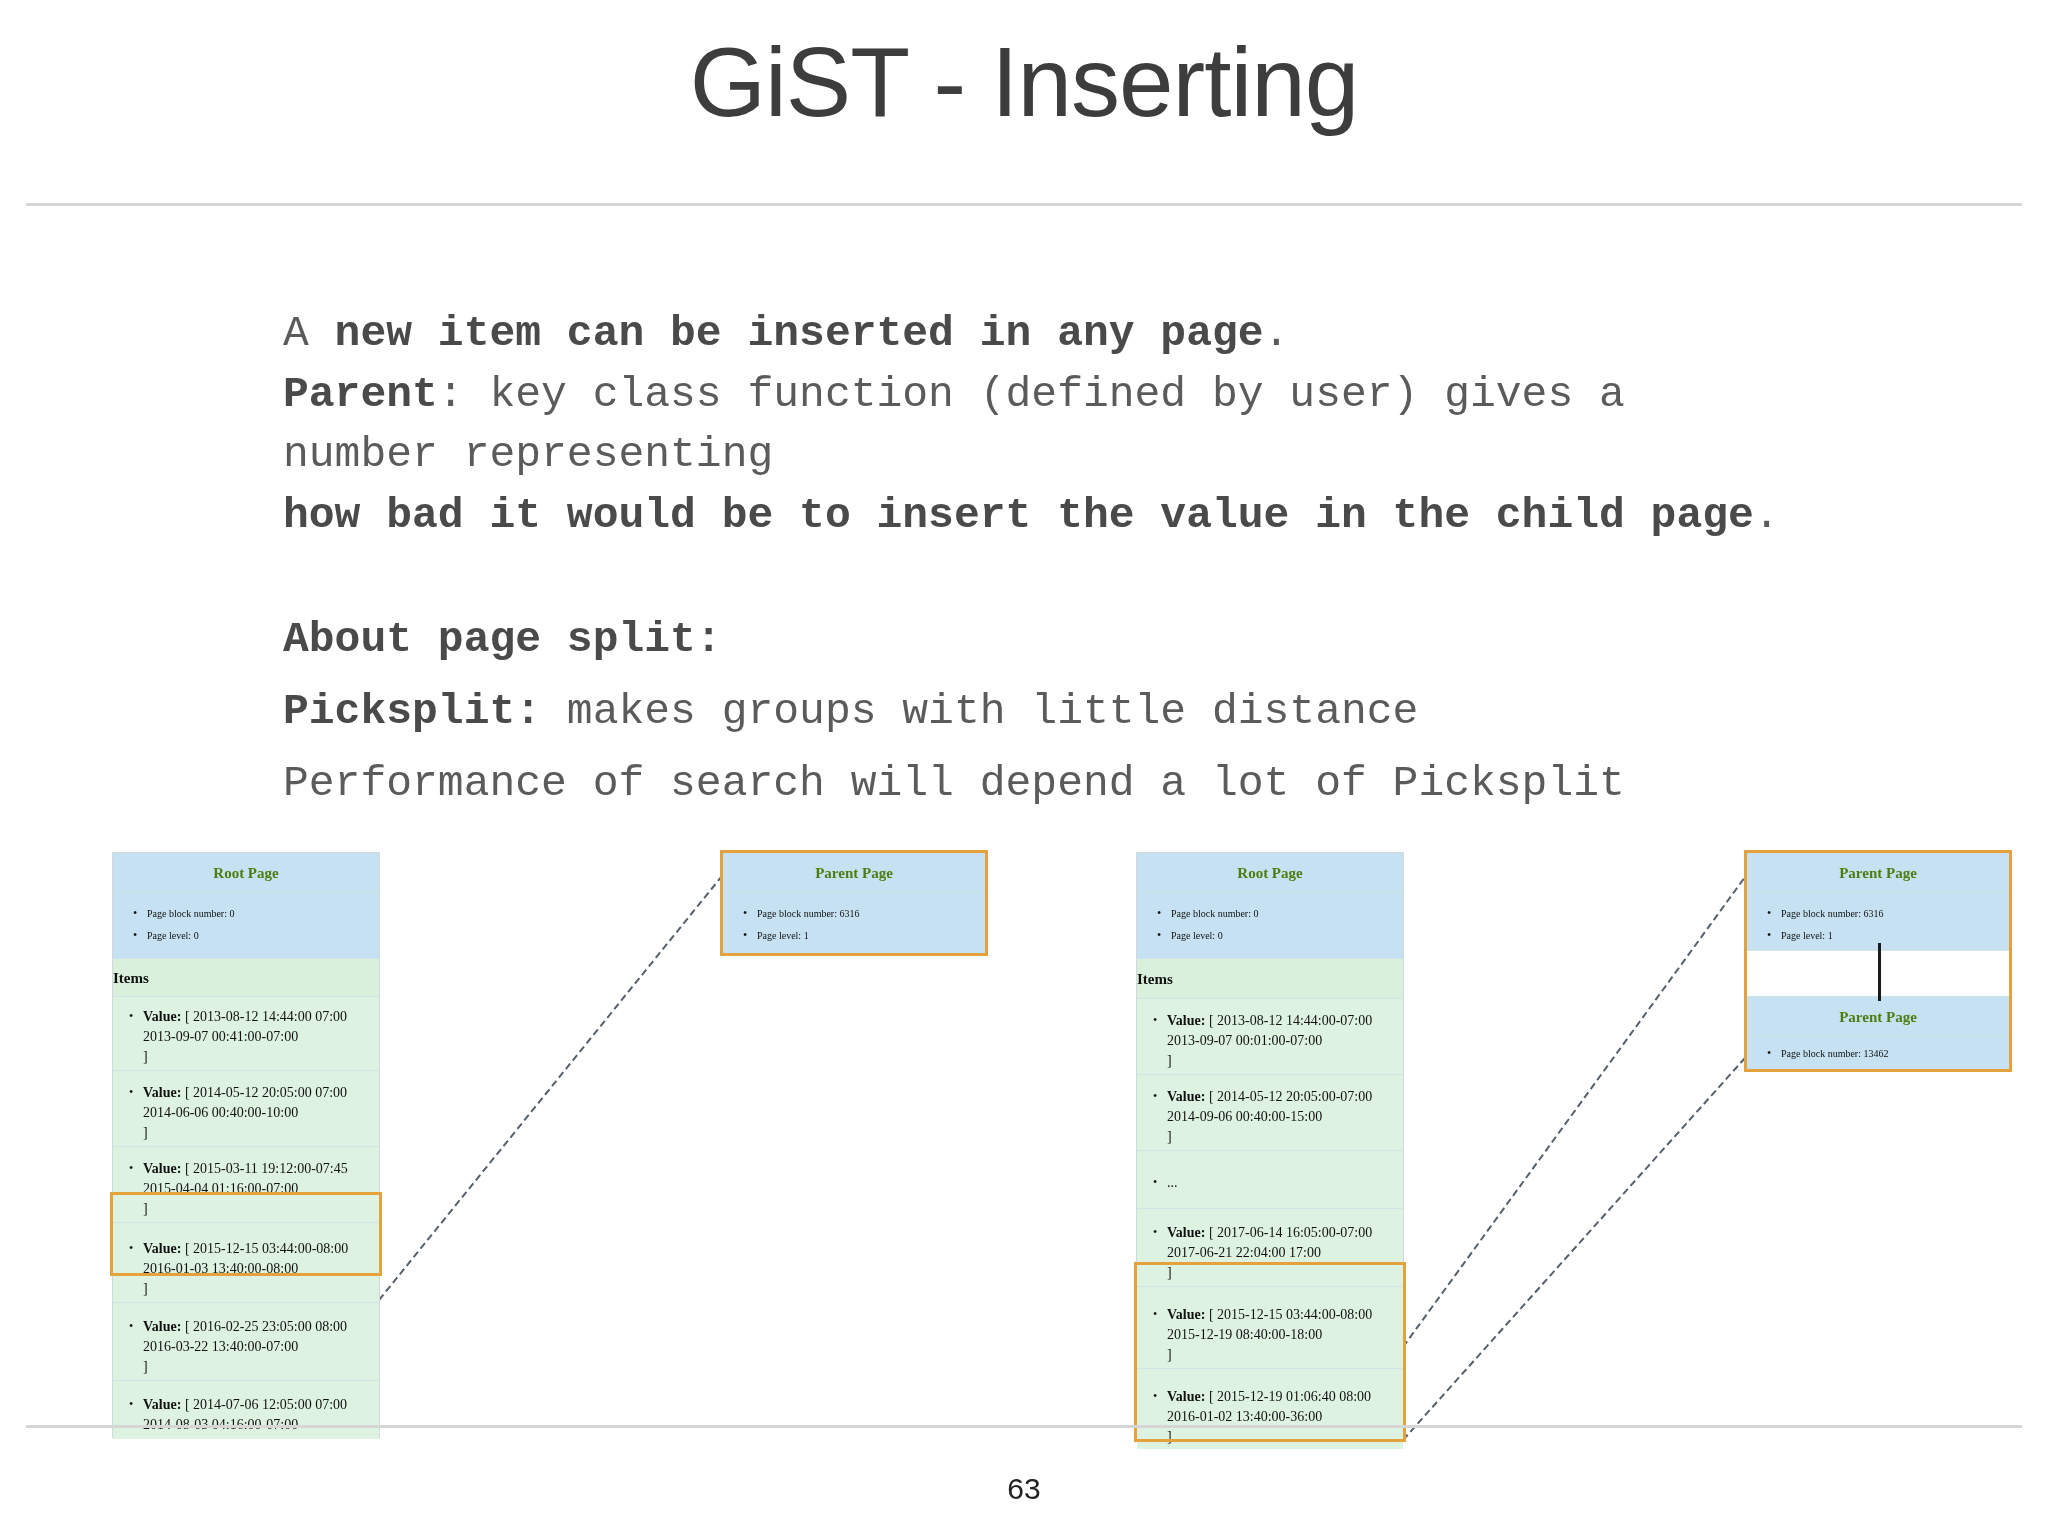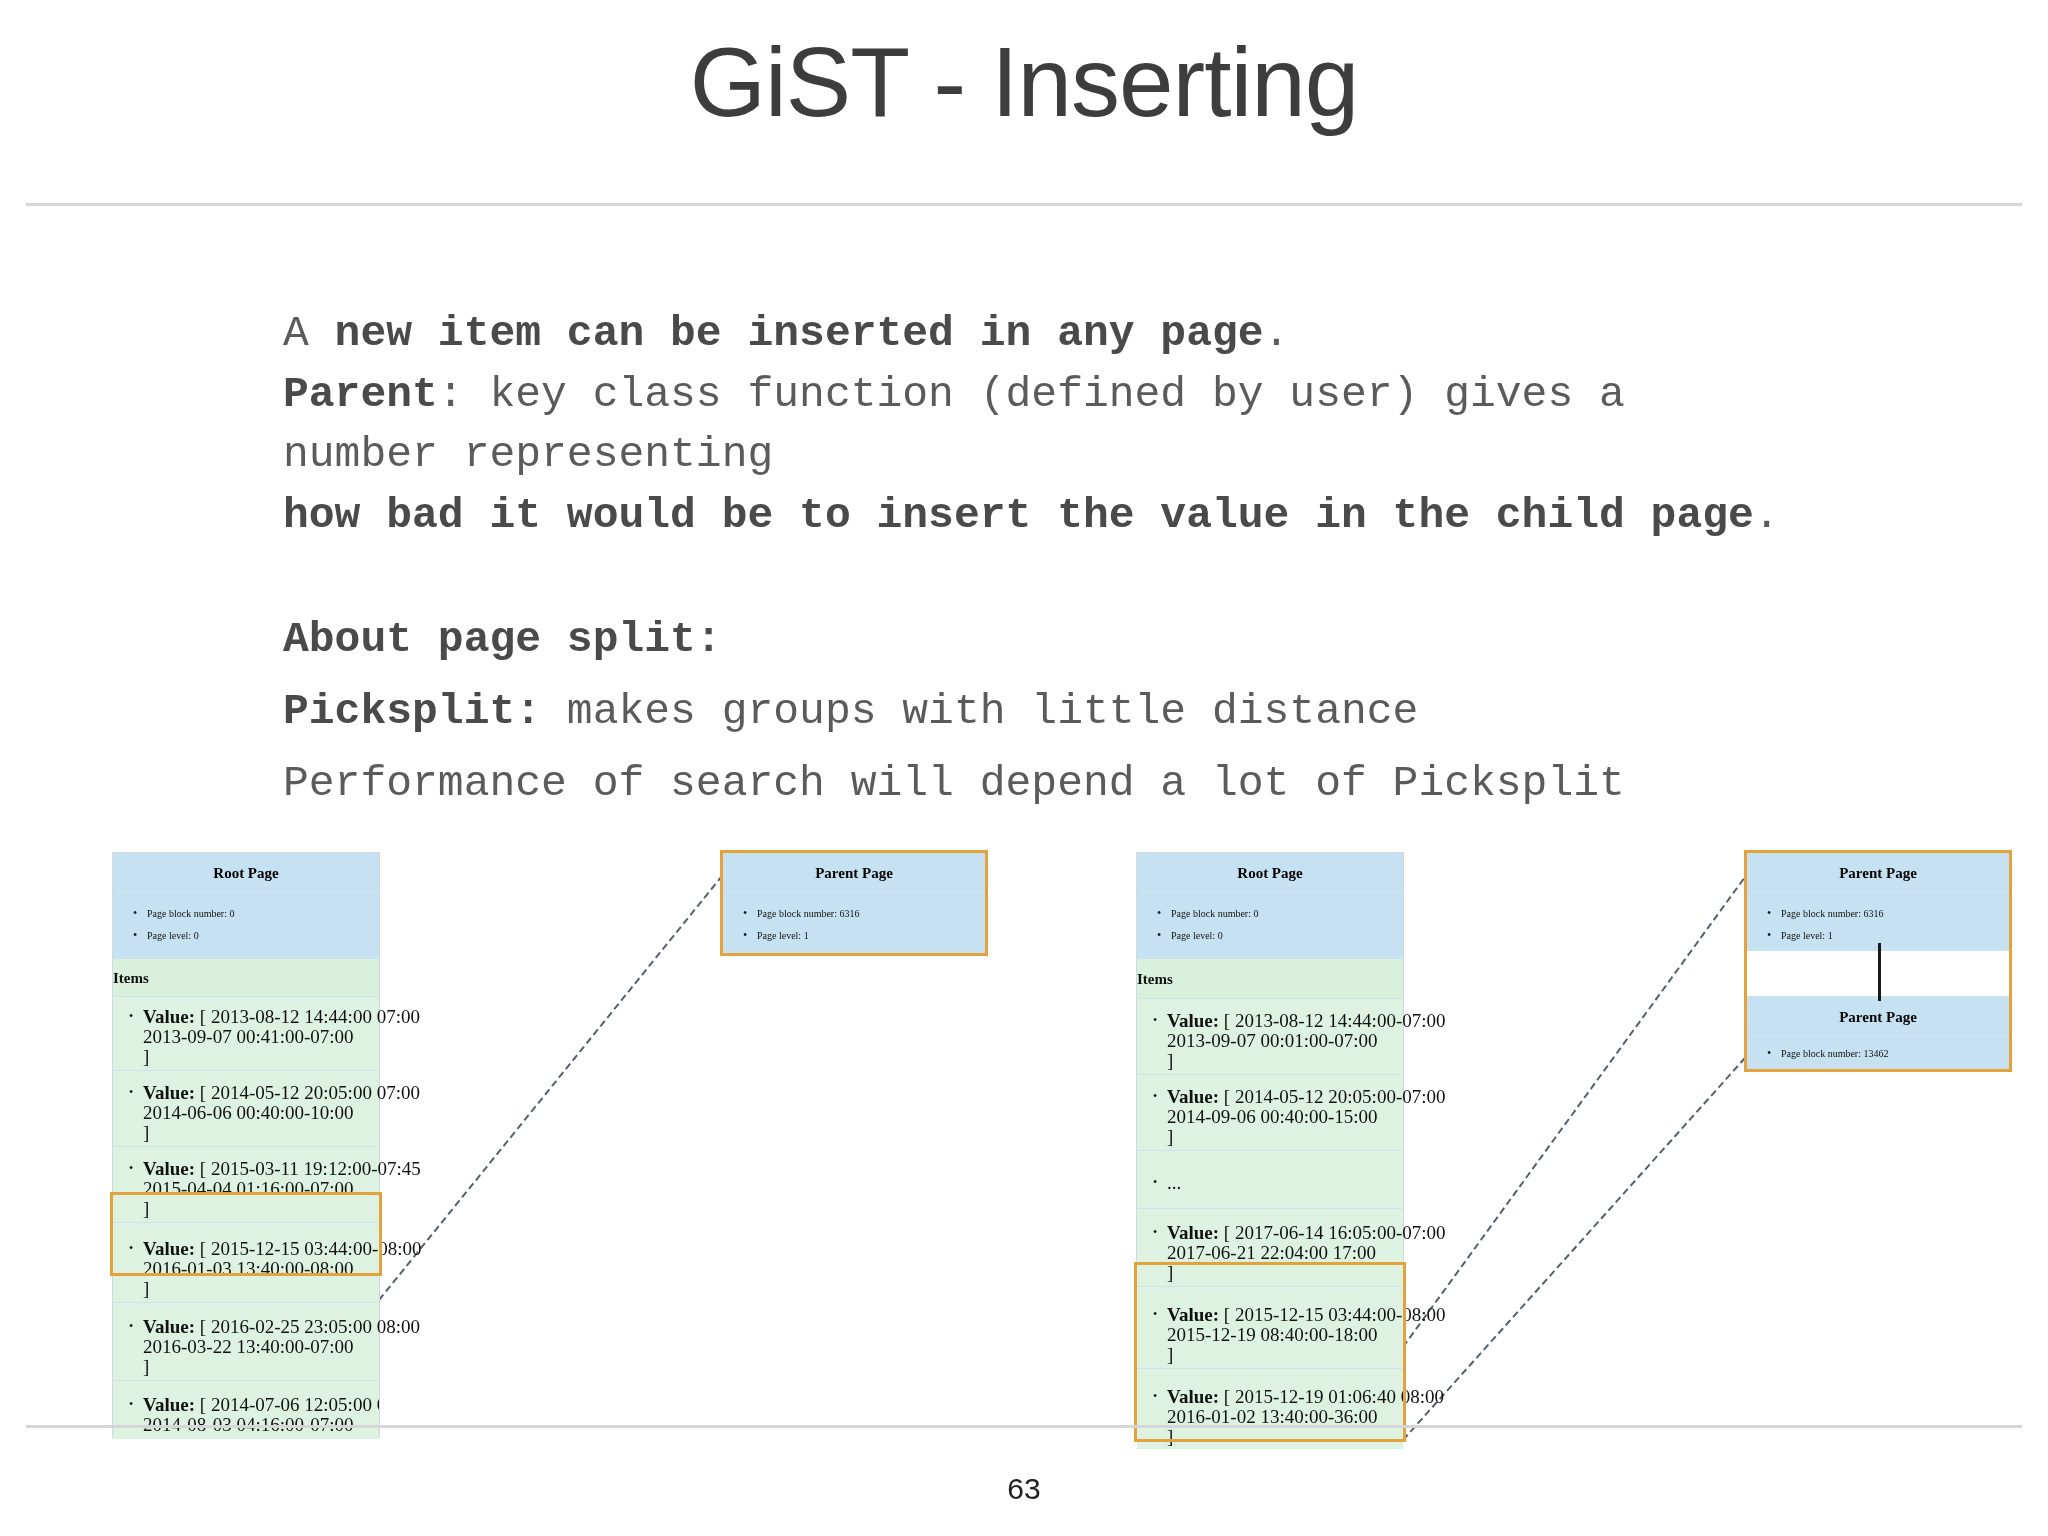--- a/index.html
+++ b/index.html
@@ -79,21 +79,21 @@
     box-shadow: 0 0 0 0 transparent;
   }
   .sec {
     border-bottom: 1px solid #cfe4e8;
   }
   .sec:last-child { border-bottom: none; }
   .sec-head {
     background: #c6e2f2;
     text-align: center;
     font-weight: bold;
-    color: #000000;
+    color: #4d7c0f;
     font-family: "Liberation Serif", serif;
   }
   .sec-blue {
     background: #c6e2f2;
     color: #111;
     font-family: "Liberation Serif", serif;
   }
   .sec-greenhead {
     background: #d8f0dc;
     font-weight: bold;
@@ -146,21 +146,21 @@
     width: 2048px;
     text-align: center;
     font-size: 30px;
     color: #222;
     font-family: "Liberation Sans", sans-serif;
   }
 
   
   .d-title { font-size: 15px; line-height: 30px; }
   .d-meta  { font-size: 10px; line-height: 22px; }
-  .d-val   { font-size: 19px; line-height: 20px; }
+  .d-val   { font-size: 14px; line-height: 20px; }
 </style>
 </head>
 <body>
 
 <div class="slide">
 
   <div class="slide-title">GiST - Inserting</div>
   <div class="rule rule-top"></div>
 
   <div class="body-text">

